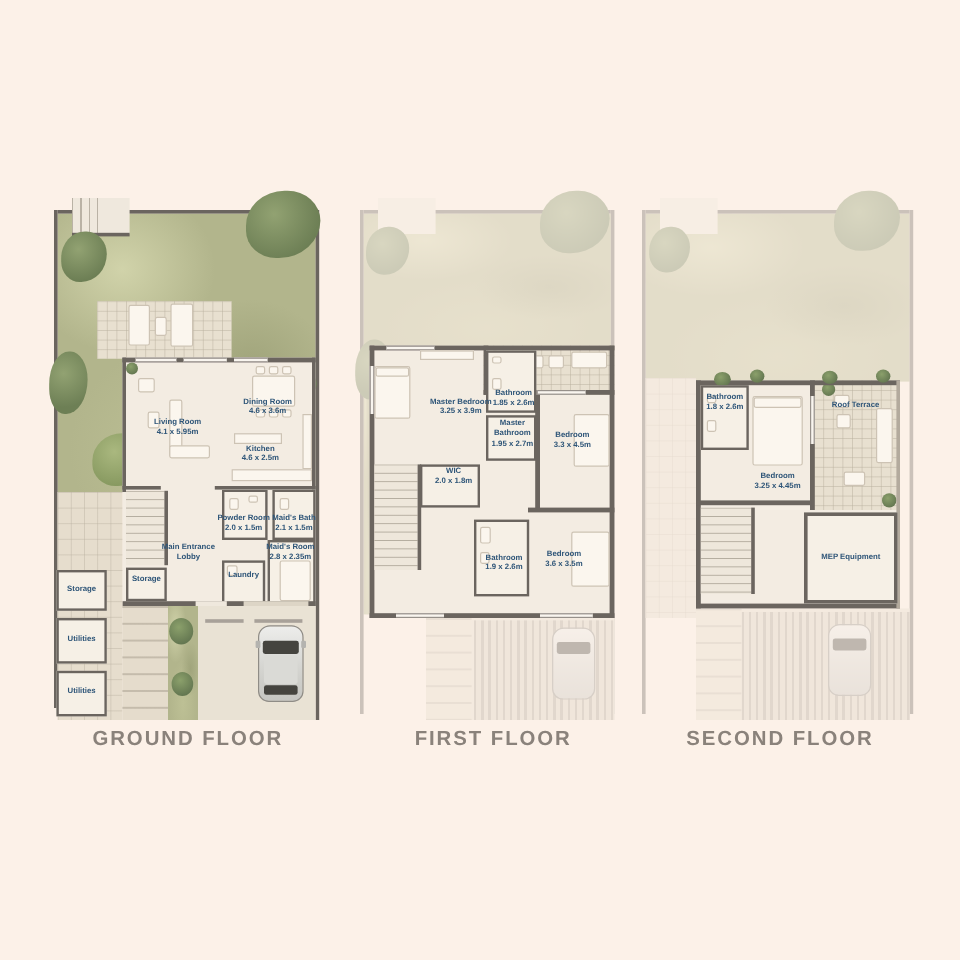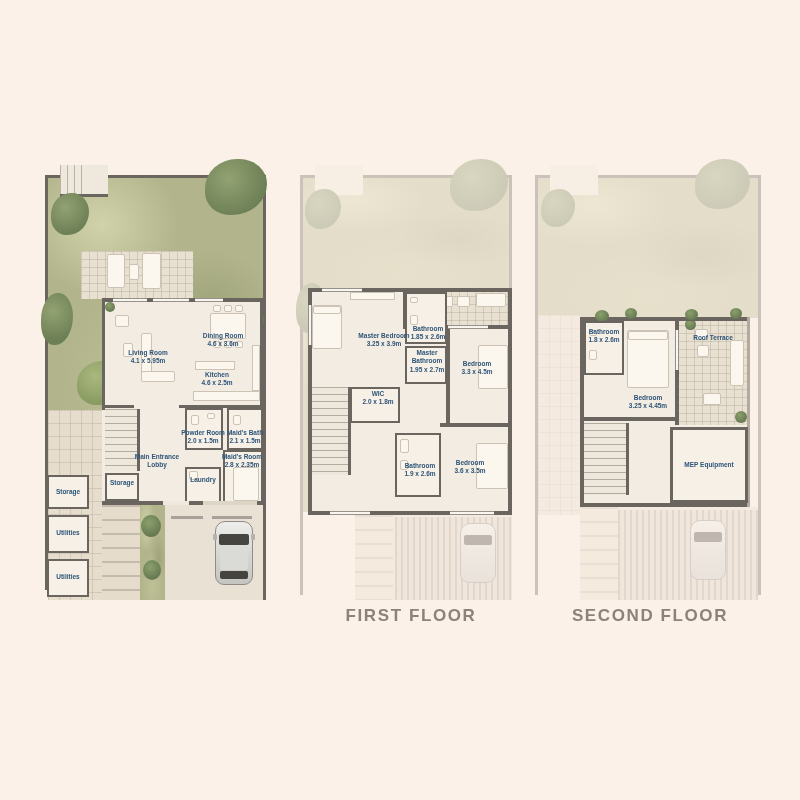--- a/index.html
+++ b/index.html
@@ -306,16 +306,17 @@
       </div>
     <div class="lbl" style="left:113px;top:237px;">
         <span class="nm">Bedroom</span>
         <span class="dm">3.25 x 4.45m</span>
       </div>
     <div class="lbl" style="left:174px;top:300px;">
         <span class="nm">MEP Equipment</span>
       </div>
   </section>
 
+  <div class="title" style="left:45px;width:223px;">GROUND FLOOR</div>
   <div class="title" style="left:300px;width:222px;">FIRST FLOOR</div>
   <div class="title" style="left:535px;width:230px;">SECOND FLOOR</div>
 
 </div>
 
 </body></html>

